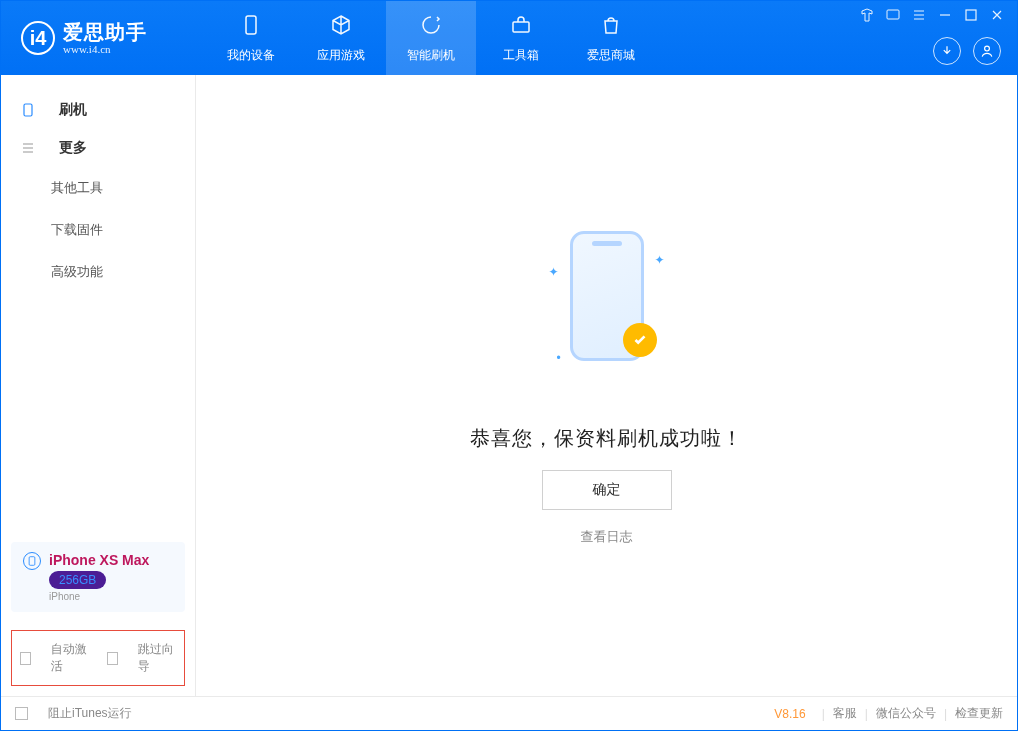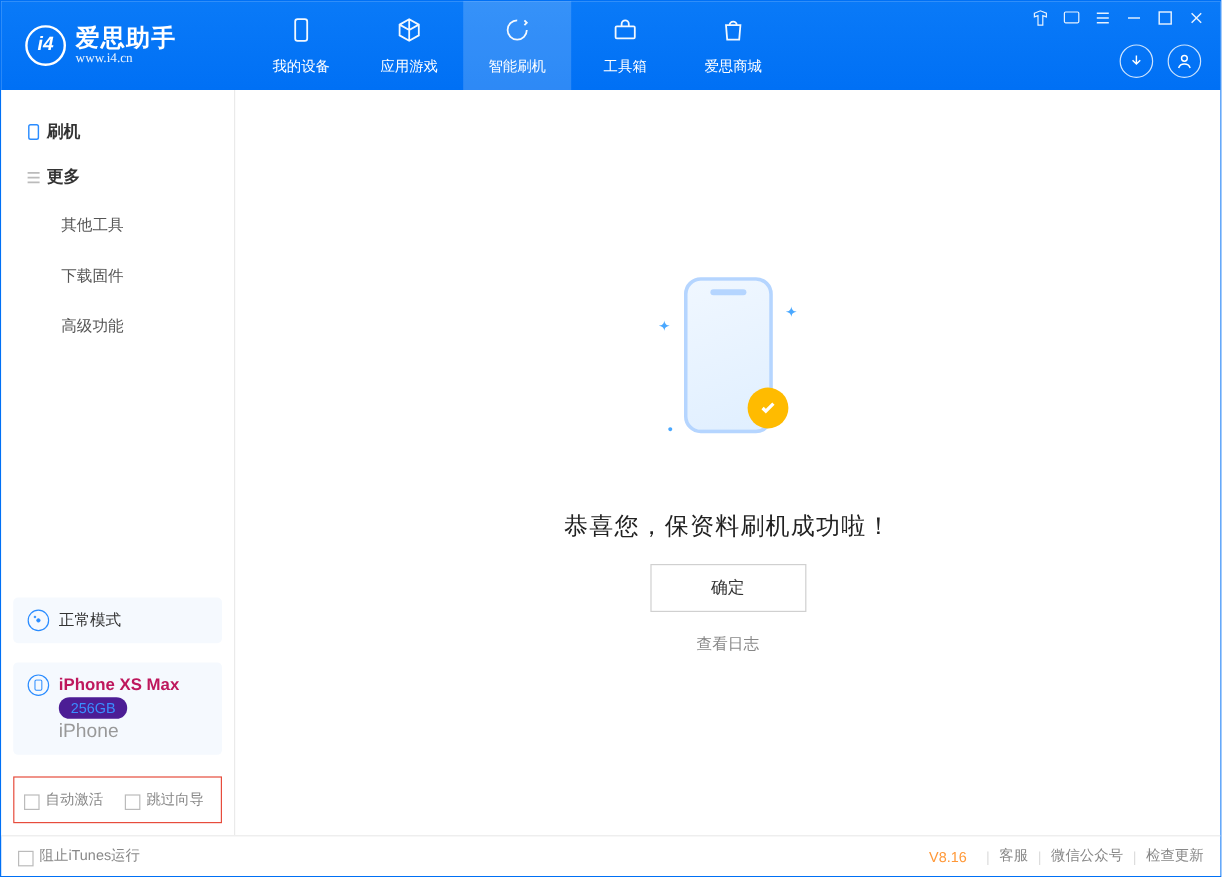--- a/index.html
+++ b/index.html
@@ -2,21 +2,21 @@
 <html><head>
 <meta charset="utf-8">
 <style>
 * { margin: 0; padding: 0; box-sizing: border-box; font-family: "Microsoft YaHei", Arial, sans-serif; }
 body { background: #fff; }
 .app { width: 1018px; height: 731px; border: 1px solid #0070f5; display: flex; flex-direction: column; background: #fff; }
 
 
 .header { height: 74px; background: linear-gradient(to bottom, #0a7af8, #0070f5); display: flex; align-items: center; color: #fff; position: relative; }
 .logo-area { display: flex; align-items: center; padding-left: 20px; width: 205px; }
-.logo-icon { width: 34px; height: 34px; border: 2.5px solid #fff; border-radius: 50%; display: flex; align-items: center; justify-content: center; font-weight: bold; font-style: italic; font-size: 16px; margin-right: 8px; color:#fff; }
+.logo-icon { width: 34px; height: 34px; border: 2.5px solid #fff; border-radius: 50%; display: flex; align-items: center; justify-content: center; font-weight: bold; font-size: 20px; margin-right: 8px; color:#fff; }
 .logo-text { display: flex; flex-direction: column; line-height: 1.1; }
 .logo-title { font-size: 20px; font-weight: bold; letter-spacing: 1px; }
 .logo-sub { font-size: 11px; opacity: 0.9; font-family: Liberation Serif, serif; }
 
 .nav { display: flex; height: 100%; }
 .nav-item { width: 90px; display: flex; flex-direction: column; align-items: center; justify-content: center; cursor: pointer; position: relative; }
 .nav-item.active { background: rgba(255,255,255,0.18); }
 .nav-icon { font-size: 22px; margin-bottom: 4px; opacity: 0.95; }
 .nav-icon svg { width: 24px; height: 24px; }
 .nav-label { font-size: 12px; }
@@ -26,36 +26,36 @@
 .win-btn svg { stroke: #fff; fill: none; }
 
 .header-right-mid { position: absolute; right: 16px; bottom: 10px; display: flex; gap: 12px; }
 .circle-btn { width: 28px; height: 28px; border: 1.5px solid rgba(255,255,255,0.8); border-radius: 50%; display: flex; align-items: center; justify-content: center; cursor: pointer; }
 .circle-btn svg { stroke: #fff; fill: none; }
 
 
 .body { flex: 1; display: flex; overflow: hidden; }
 .sidebar { width: 195px; border-right: 1px solid #eaeaea; display: flex; flex-direction: column; background: #fff; }
 .side-scroll { flex: 1; overflow-y: auto; padding-top: 16px; }
-.section-header { display: flex; align-items: center; gap: 4px; padding: 10px 20px; font-size: 14px; color: #333; font-weight: 600; }
+.section-header { display: flex; align-items: center; gap: 24px; padding: 10px 20px; font-size: 14px; color: #333; font-weight: 600; }
 .section-header .hicon { width: 14px; height: 14px; display: flex; align-items: center; justify-content: center; }
 .section-items { padding-left: 50px; }
 .side-item { padding: 12px 0; font-size: 13px; color: #555; cursor: pointer; }
 .side-item.active { color: #1a82ff; }
 
 .side-panel { margin: 8px 10px; background: #f5f9fe; border-radius: 4px; padding: 10px 12px; display: flex; align-items: center; gap: 8px; font-size: 13px; color: #333; }
 .side-panel .picn { width: 18px; height: 18px; border-radius: 50%; border: 1.5px solid #2a8cff; display: flex; align-items: center; justify-content: center; }
 .side-panel .picn svg { stroke: #2a8cff; }
 .device-panel .dname { font-weight: 600; font-size: 14px; color: #be185d; }
 .device-panel .dcap { margin-top: 4px; }
 .device-panel .dcap span { background: #4c1d95; border-radius: 10px; padding: 2px 10px; font-size: 12px; color: #3a8dff; }
-.device-panel .dtype { margin-top: 4px; font-size: 16px; color: #999; }
+.device-panel .dtype { margin-top: 4px; font-size: 10px; color: #999; }
 
 .checkbox-row { border: 1.5px solid #e74c3c; margin: 10px; padding: 10px 8px; display: flex; gap: 18px; }
-.cb { display: flex; align-items: flex-end; gap: 5px; font-size: 12px; color: #888; cursor: pointer; }
+.cb { display: flex; align-items: center; gap: 20px; font-size: 12px; color: #888; cursor: pointer; }
 .cb-box { width: 13px; height: 13px; border: 1px solid #bbb; background: #fff; }
 
 
 .main { flex: 1; display: flex; flex-direction: column; align-items: center; justify-content: center; gap: 18px; }
 .phone-illus { position: relative; width: 120px; height: 150px; }
 .phone-body { width: 74px; height: 130px; border: 3px solid #b5d5ff; border-radius: 14px; background: linear-gradient(160deg,#f0f7ff,#e0efff); position: absolute; left: 23px; top: 6px; }
 .phone-notch { width: 30px; height: 5px; background: #b5d5ff; border-radius: 3px; position: absolute; top: 7px; left: 50%; transform: translateX(-50%); }
 .check-badge { width: 34px; height: 34px; background: #ffbb00; border-radius: 50%; position: absolute; right: 10px; bottom: 18px; display: flex; align-items: center; justify-content: center; }
 .check-badge svg { stroke: #fff; fill: none; stroke-width: 3; }
 .sparkle { position: absolute; color: #4aa8ff; font-size: 12px; }
@@ -190,29 +190,20 @@
             </span>
           <span>更多</span>
         </div>
         <div class="section-items">
           <div class="side-item">其他工具</div>
           <div class="side-item">下载固件</div>
           <div class="side-item">高级功能</div>
         </div>
       </div>
 
-      <div class="side-panel">
-        <span class="picn">
-            <svg viewBox="0 0 14 14" width="10" height="10">
-              <circle cx="7" cy="7" r="2" fill="#2a8cff"></circle>
-              <circle cx="3" cy="3" r="1" fill="#2a8cff"></circle>
-            </svg>
-          </span>
-        <span>正常模式</span>
-      </div>
 
       <div class="side-panel device-panel" style="flex-direction:row; align-items:flex-start;">
         <span class="picn">
             <svg viewBox="0 0 14 14" width="10" height="10">
               <rect x="3" y="1" width="8" height="12" rx="1.5" fill="none" stroke="#2a8cff" stroke-width="1.2"></rect>
             </svg>
           </span>
         <div>
           <div class="dname">iPhone XS Max</div>
           <div class="dcap"><span>256GB</span></div>

